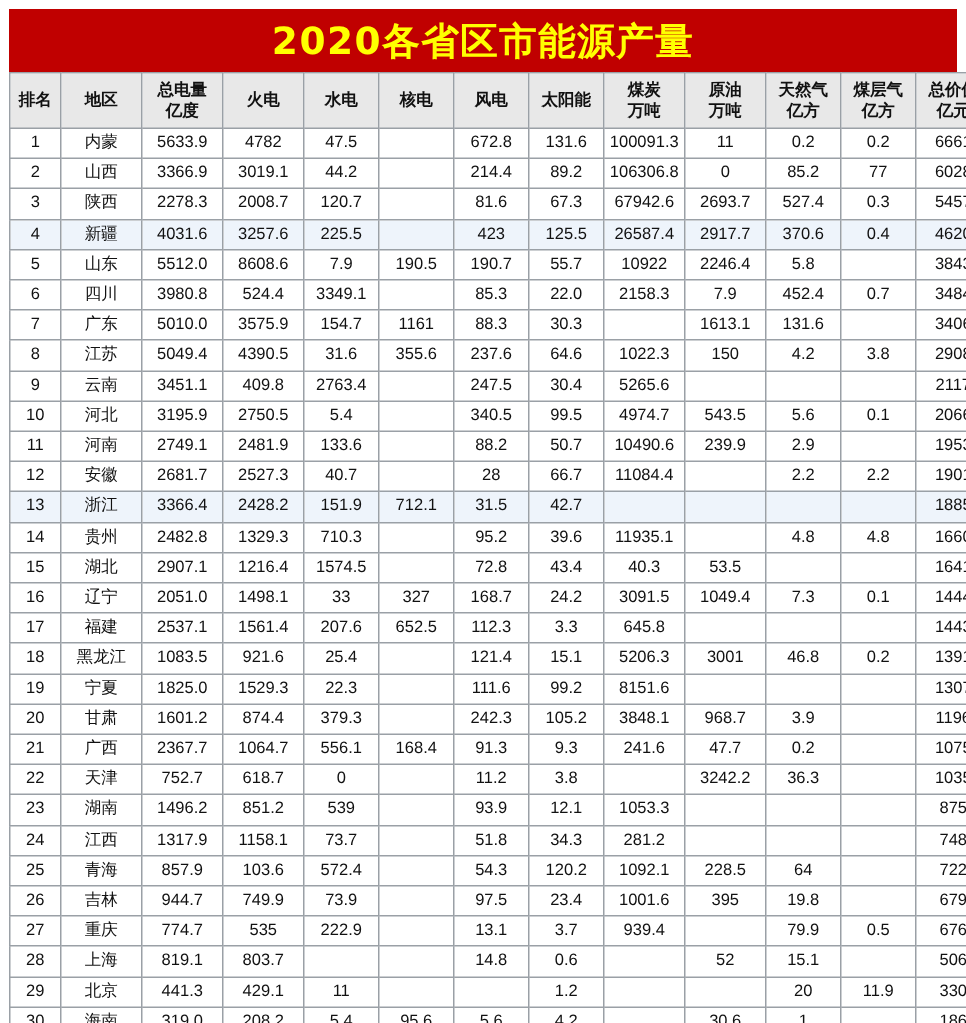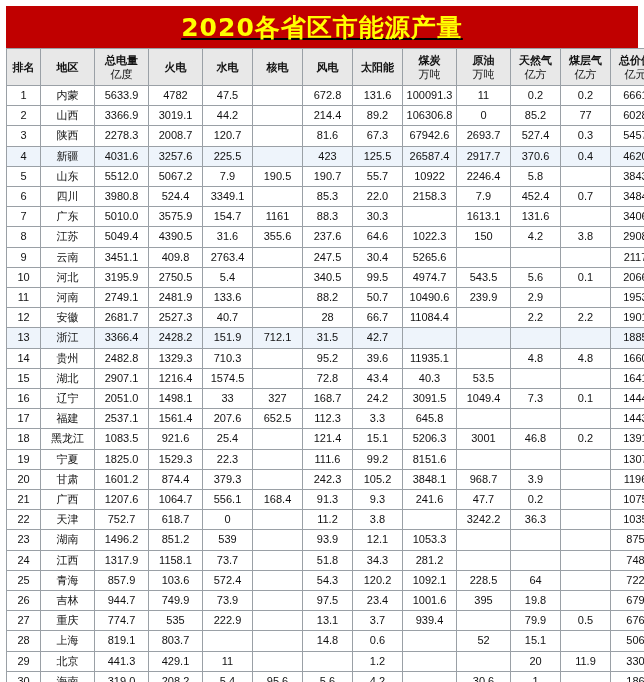--- a/index.html
+++ b/index.html
@@ -14,21 +14,20 @@
     position:relative;
     background:#ffffff;
     box-sizing:border-box;
     padding:6px 6px 4px 6px;
   }
   .title-bar{
     background:#c00000;
     height:40px;
     display:flex;align-items:center;justify-content:center;
     border:1px solid #c00000;
-    text-decoration:underline;
   }
   .title-bar .title{
     color:#ffff00;
     font-size:25px;
     font-weight:bold;
     letter-spacing:1px;
     font-family:"DejaVu Sans","Liberation Sans",sans-serif;
   }
   table{
     border-collapse:collapse;
@@ -48,21 +47,21 @@
   }
   thead th{
     background:#e8e8e8;
     font-weight:bold;
     font-size:11px;
     height:36px;
     line-height:14px;
     color:#111;
   }
   thead th .l1{display:block;}
-  thead th .l2{display:block;font-weight:normal;}
+  thead th .l2{display:block;font-weight:bold;}
   tbody td{
     background:#ffffff;
     color:#111;
   }
   tbody tr td.c-rank{width:30px;}
   tbody tr td.c-region{font-weight:normal;}
   .row-hl td{background:#eef4fb;}
   .col-w-rank{width:34px;}
   .col-w-region{width:54px;}
   .col-w-num{width:54px;}
@@ -207,21 +206,21 @@
           <td>26587.4</td>
           <td>2917.7</td>
           <td>370.6</td>
           <td>0.4</td>
           <td>4620</td>
         </tr>
         <tr>
           <td class="c-rank">5</td>
           <td class="c-region">山东</td>
           <td>5512.0</td>
-          <td>5067.2</td>
+          <td>8608.6</td>
           <td>7.9</td>
           <td>190.5</td>
           <td>190.7</td>
           <td>55.7</td>
           <td>10922</td>
           <td>2246.4</td>
           <td>5.8</td>
           <td></td>
           <td>3843</td>
         </tr>
@@ -446,21 +445,21 @@
           <td>105.2</td>
           <td>3848.1</td>
           <td>968.7</td>
           <td>3.9</td>
           <td></td>
           <td>1196</td>
         </tr>
         <tr>
           <td class="c-rank">21</td>
           <td class="c-region">广西</td>
-          <td>1207.6</td>
+          <td>2367.7</td>
           <td>1064.7</td>
           <td>556.1</td>
           <td>168.4</td>
           <td>91.3</td>
           <td>9.3</td>
           <td>241.6</td>
           <td>47.7</td>
           <td>0.2</td>
           <td></td>
           <td>1075</td>

